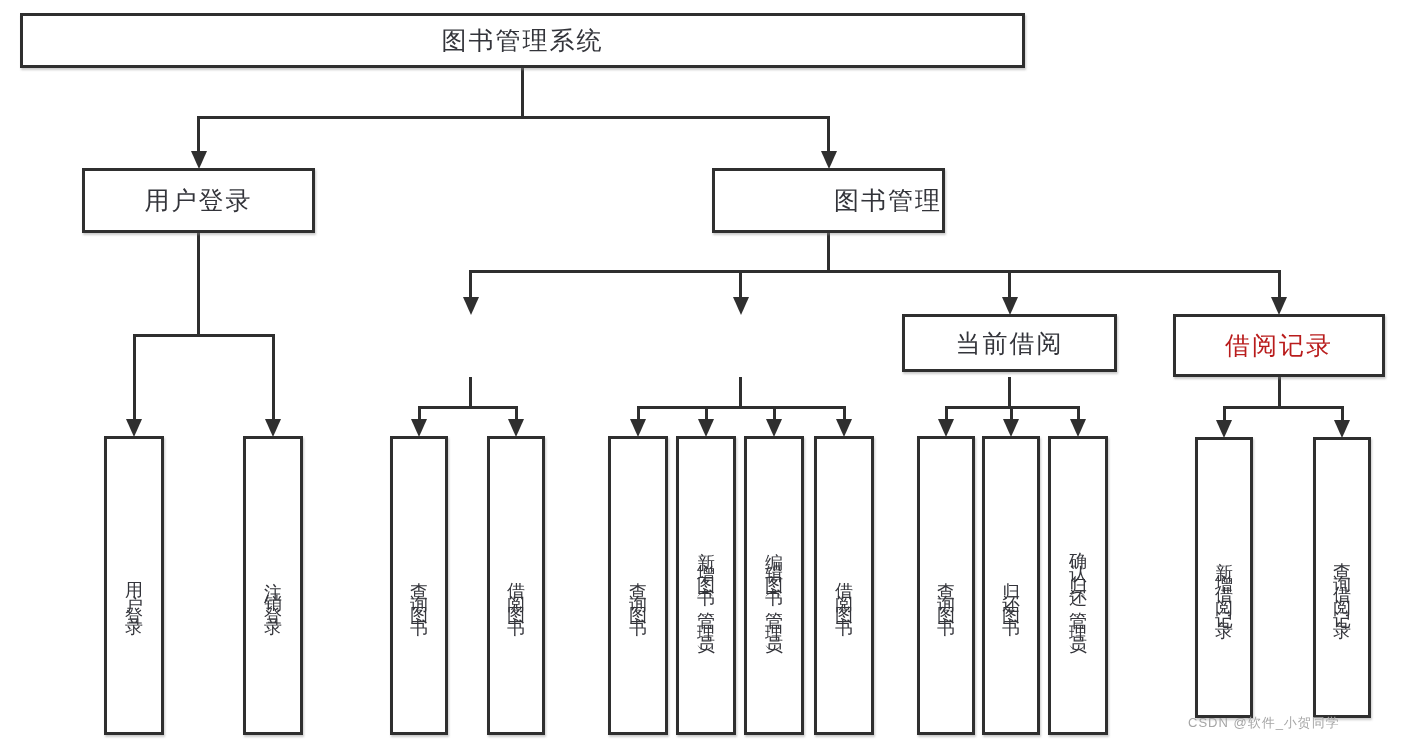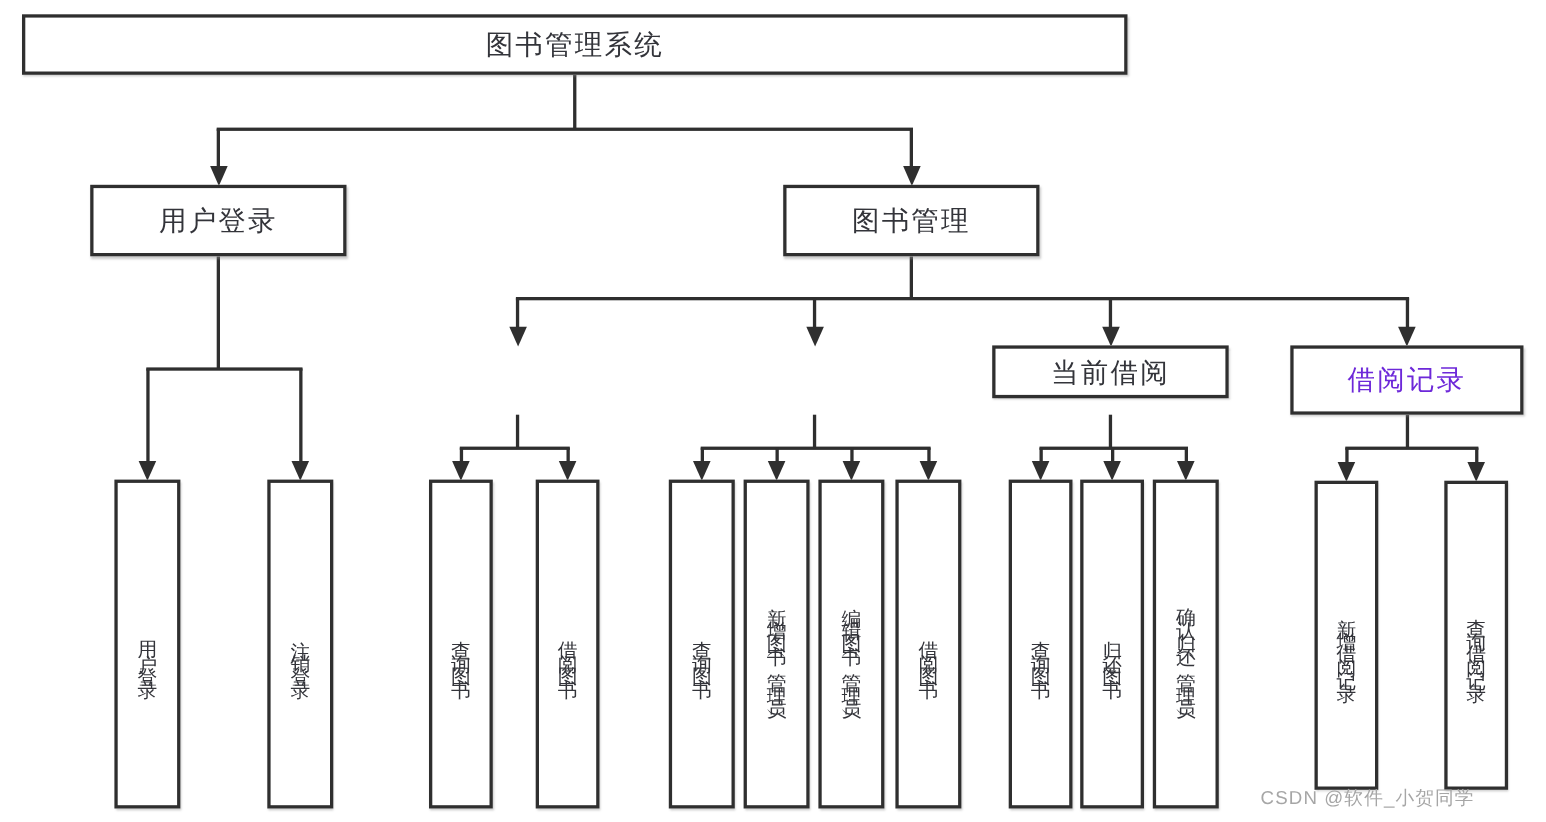--- a/index.html
+++ b/index.html
@@ -36,46 +36,46 @@
   .cline { position:absolute; background:#2f2f2f; z-index:1; }
   .arrowhead {
     position:absolute; width:0; height:0;
     border-left:8px solid transparent;
     border-right:8px solid transparent;
     border-top:18px solid #2f2f2f;
     z-index:1;
   }
   .watermark {
     position:absolute;
-    left:1146px; top:714px;
-    font-size:17px;
+    left:1188px; top:714px;
+    font-size:13px;
     letter-spacing:1px;
     color:#a6a6a6;
     z-index:6;
     white-space:nowrap;
   }
 </style>
 </head>
 <body>
 
 <div id="stage">
   <div class="watermark" style="color: rgb(166, 166, 166);">CSDN @软件_小贺同学</div>
 <div class="node h" style="left: 20px; top: 13px; width: 1005px; height: 55px; border-color: rgb(47, 47, 47); background: rgb(255, 255, 255); color: rgb(51, 52, 58);">
       <span>图书管理系统</span>
     </div>
     <div class="node h" style="left: 82px; top: 168px; width: 233px; height: 65px; border-color: rgb(47, 47, 47); background: rgb(255, 255, 255); color: rgb(51, 52, 58);">
       <span>用户登录</span>
     </div>
-    <div class="node h" style="left: 712px; top: 168px; width: 233px; height: 65px; border-color: rgb(47, 47, 47); background: rgb(255, 255, 255); color: rgb(51, 52, 58);">
+    <div class="node h" style="left: 712px; top: 168px; width: 233px; height: 65px; border-color: rgb(47, 47, 47); background: rgb(255, 255, 255); color: rgb(51, 52, 58); justify-content: flex-end;">
       <span>图书管理</span>
     </div>
-    <div class="node h" style="left: 902px; top: 314px; width: 215px; height: 48px; border-color: rgb(47, 47, 47); background: rgb(255, 255, 255); color: rgb(51, 52, 58);">
+    <div class="node h" style="left: 902px; top: 314px; width: 215px; height: 58px; border-color: rgb(47, 47, 47); background: rgb(255, 255, 255); color: rgb(51, 52, 58);">
       <span>当前借阅</span>
     </div>
-    <div class="node h" style="left: 1173px; top: 314px; width: 212px; height: 63px; border-color: rgb(47, 47, 47); background: rgb(255, 255, 255); color: #6d28d9;">
+    <div class="node h" style="left: 1173px; top: 314px; width: 212px; height: 63px; border-color: rgb(47, 47, 47); background: rgb(255, 255, 255); color: #b91c1c;">
       <span>借阅记录</span>
     </div>
     <div class="node v" style="left: 104px; top: 436px; width: 60px; height: 299px; border-color: rgb(47, 47, 47); background: rgb(255, 255, 255); color: rgb(51, 52, 58);">
       <span>用户登录</span>
     </div>
     <div class="node v" style="left: 243px; top: 436px; width: 60px; height: 299px; border-color: rgb(47, 47, 47); background: rgb(255, 255, 255); color: rgb(51, 52, 58);">
       <span>注销登录</span>
     </div>
     <div class="node v" style="left: 390px; top: 436px; width: 58px; height: 299px; border-color: rgb(47, 47, 47); background: rgb(255, 255, 255); color: rgb(51, 52, 58);">
       <span>查询图书</span>

